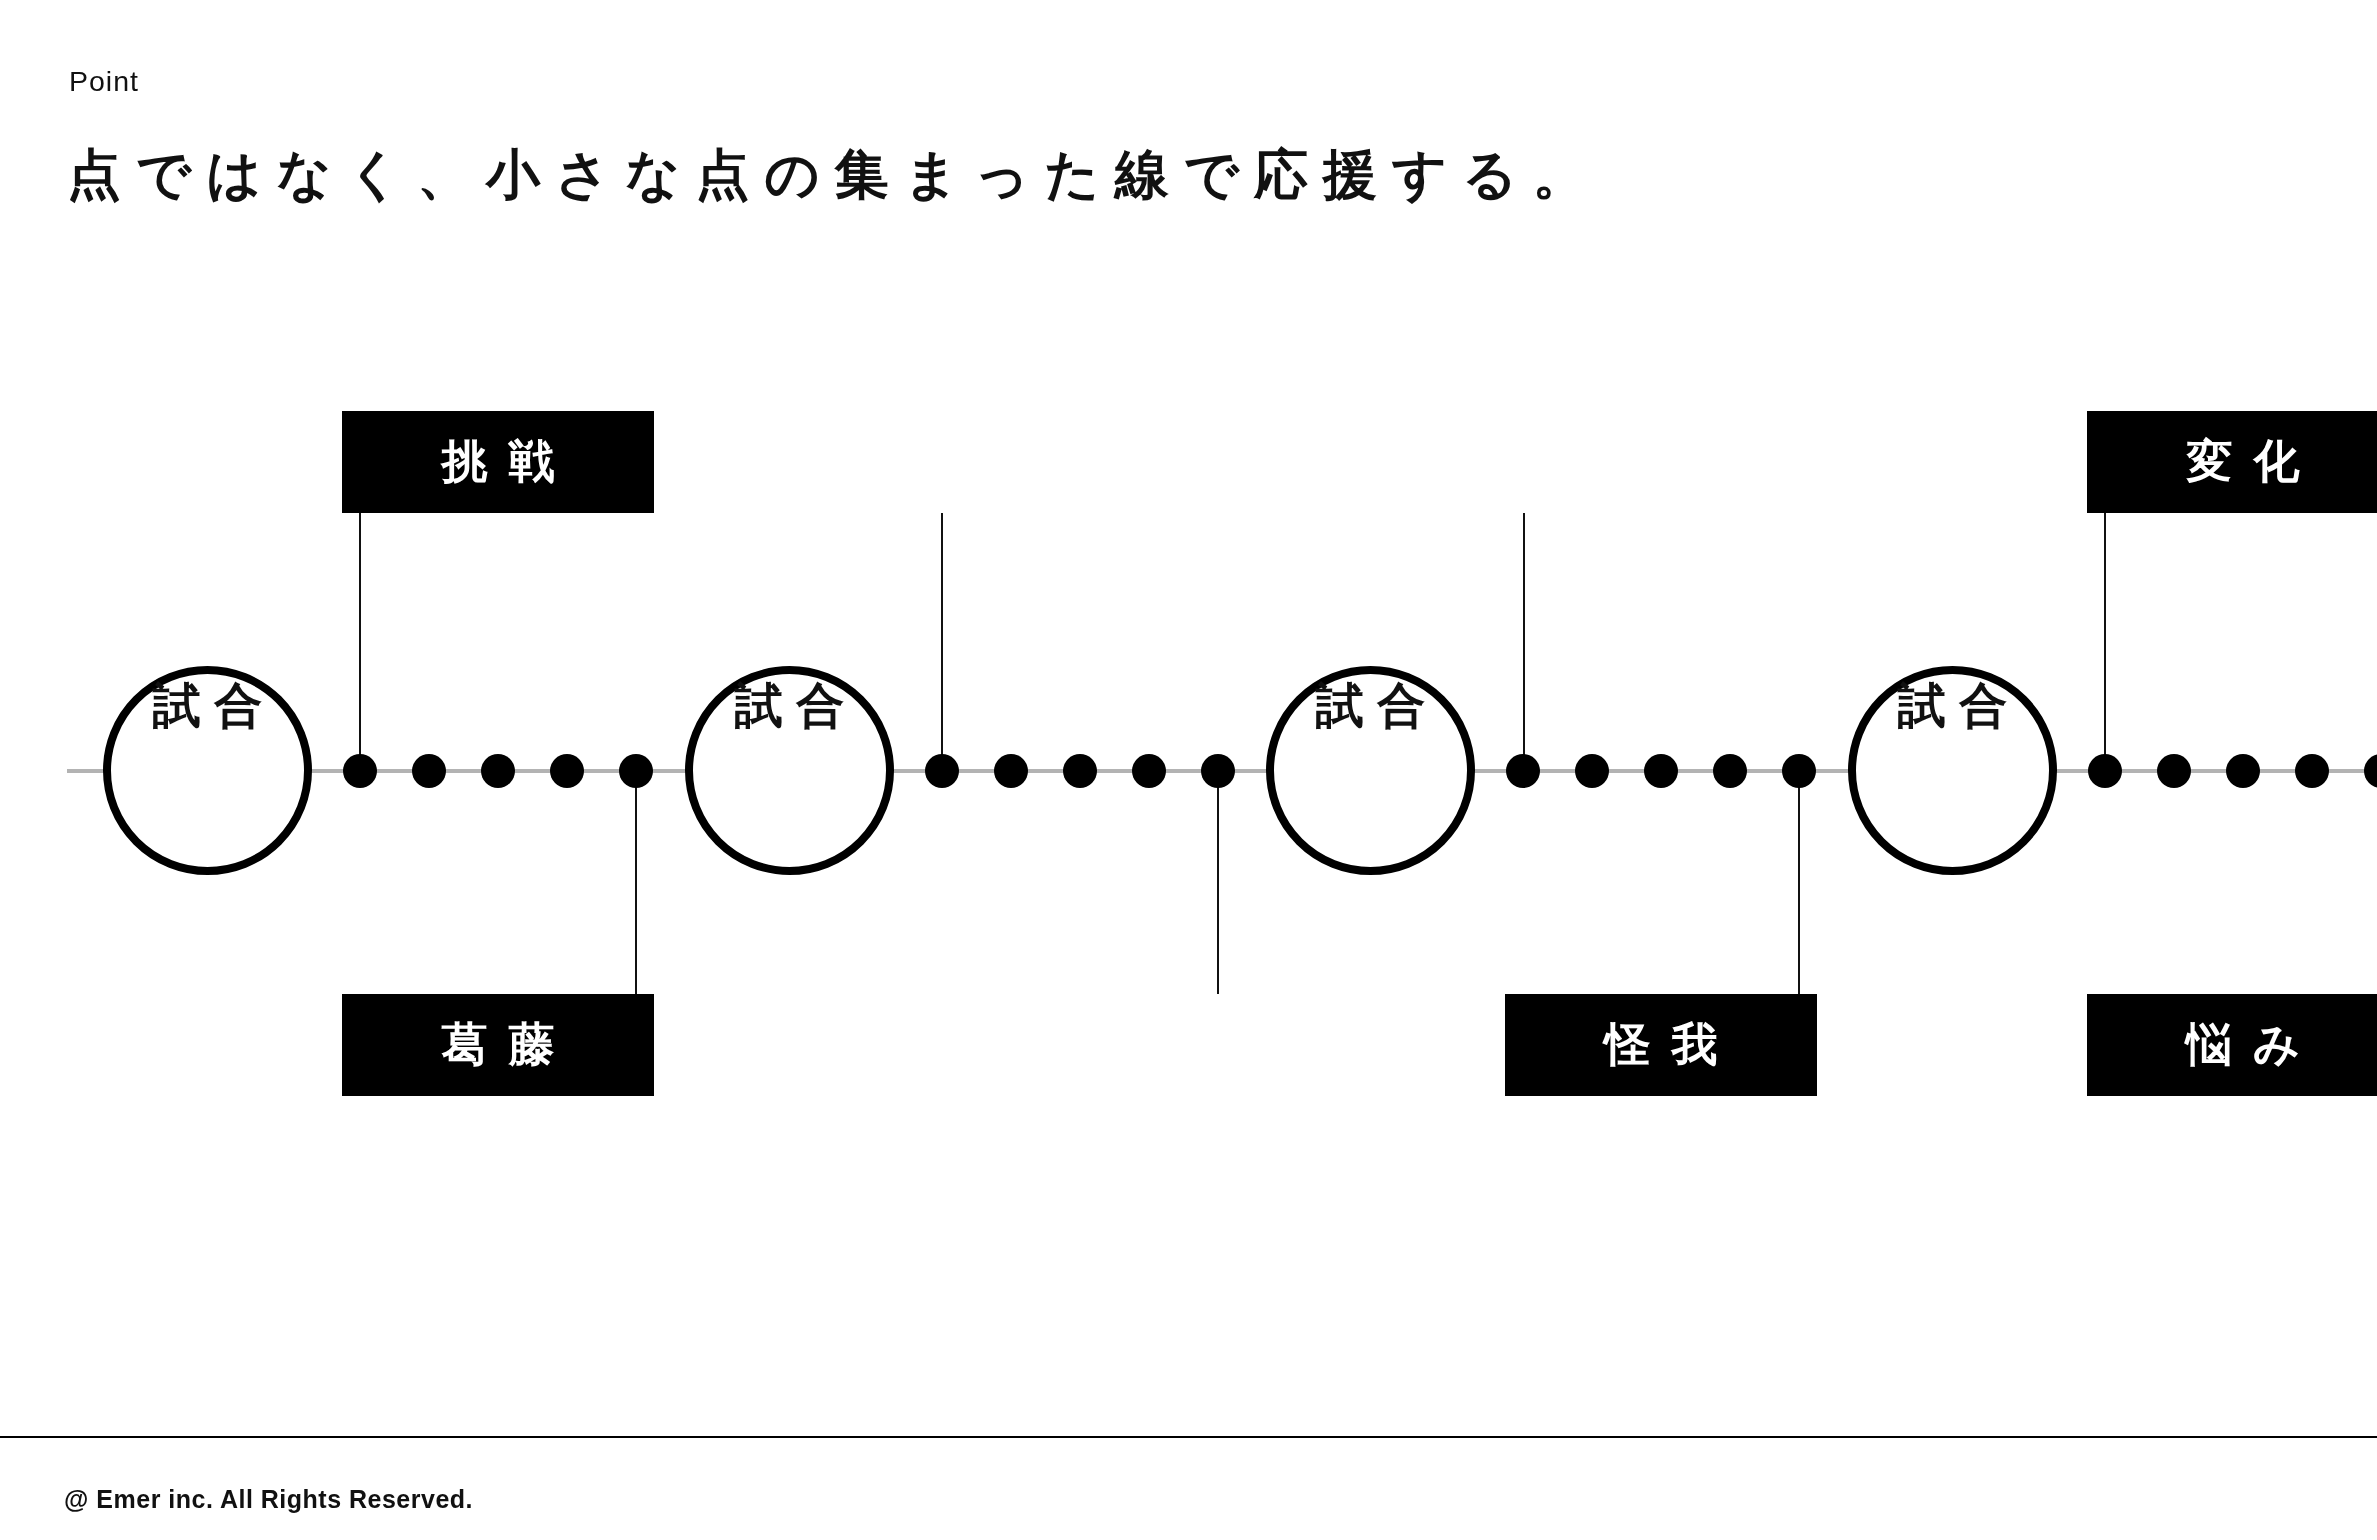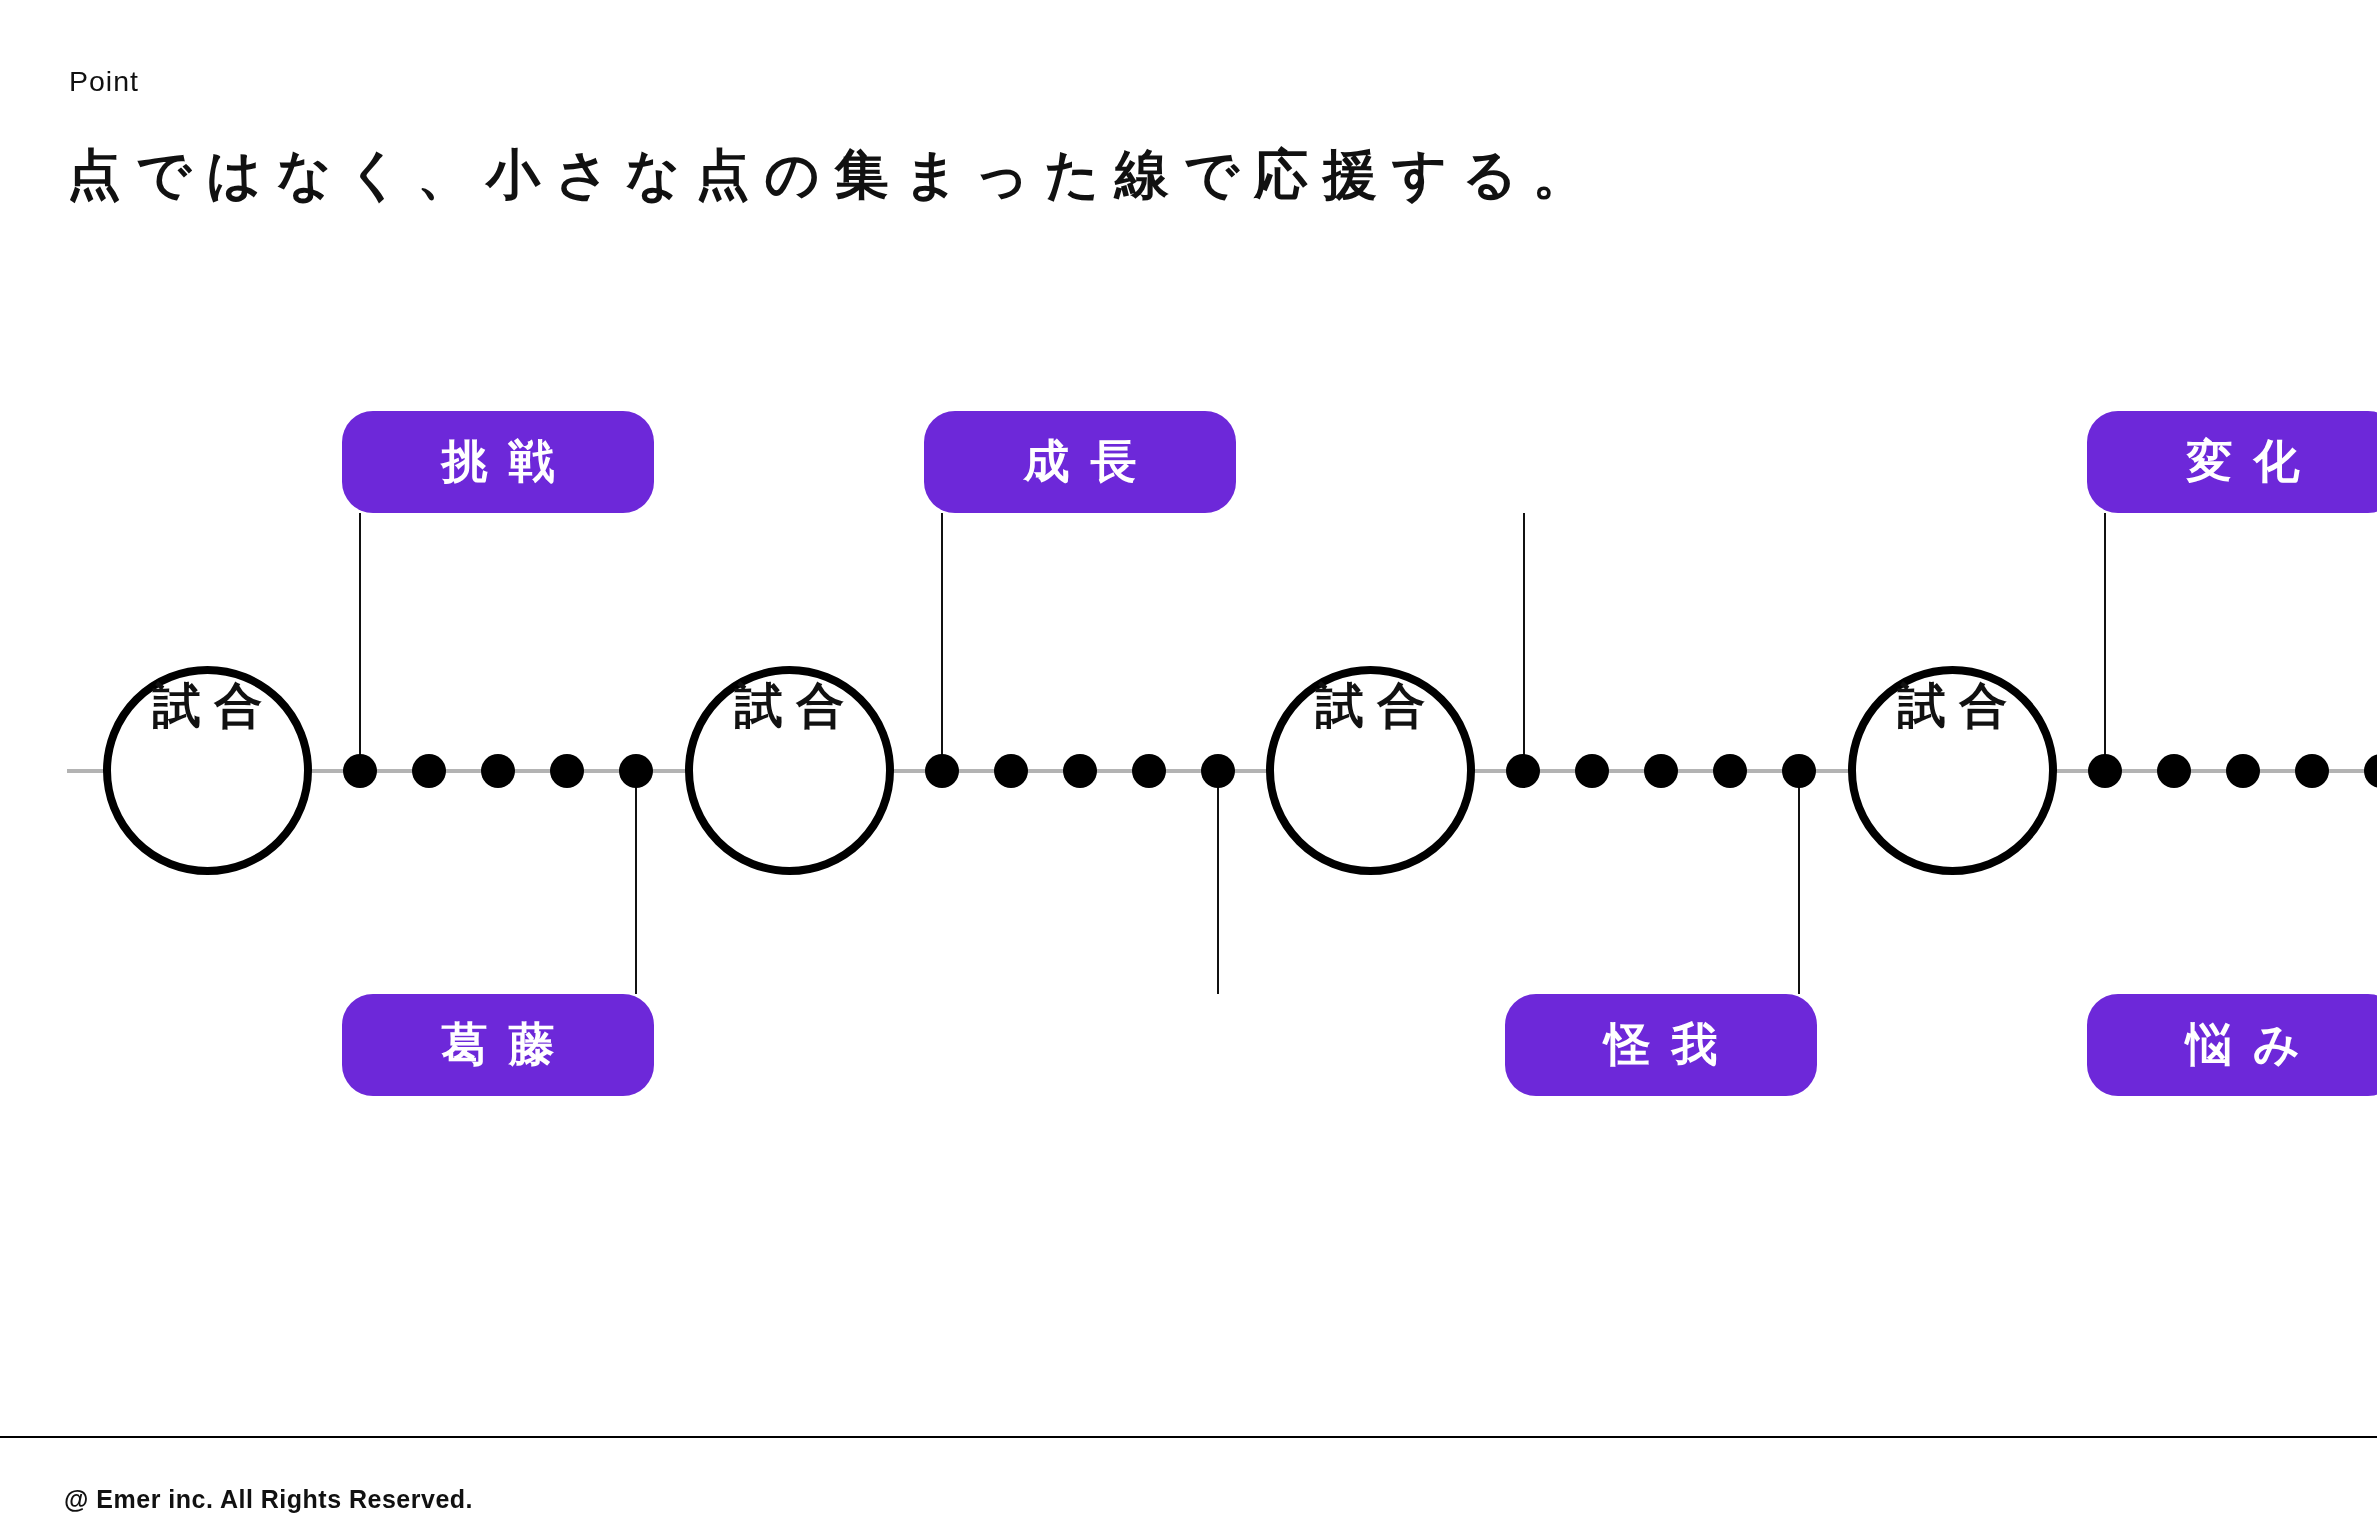--- a/index.html
+++ b/index.html
@@ -80,26 +80,25 @@
     color: #111111;
     letter-spacing: 13.3px;
     padding-left: 13.3px;
     white-space: nowrap;
   }
   
   .pbox {
     position: absolute;
     width: 312px;
     height: 102px;
-    background: #6d28d9;
+    background: #000000;
     display: flex;
     align-items: center;
     justify-content: center;
     z-index: 2;
-    border-radius: 31px;
   }
   .pbox.top    { top: 411px; }
   .pbox.bottom { top: 994px; }
   .pbox-label {
     font-size: 46px;
     font-weight: 700;
     color: #ffffff;
     letter-spacing: 21px;
     padding-left: 21px;
     white-space: nowrap;
@@ -171,23 +170,20 @@
 
   <div class="dot" style="left:2088px"></div>
   <div class="dot" style="left:2157px"></div>
   <div class="dot" style="left:2226px"></div>
   <div class="dot" style="left:2295px"></div>
   <div class="dot" style="left:2364px"></div>
 
   <div class="pbox top" style="left:342px">
     <span class="pbox-label">挑戦</span>
   </div>
-  <div class="pbox top" style="left:924px">
-    <span class="pbox-label">成長</span>
-  </div>
   <div class="pbox top" style="left:2087px">
     <span class="pbox-label">変化</span>
   </div>
 
   <div class="pbox bottom" style="left:342px">
     <span class="pbox-label">葛藤</span>
   </div>
   <div class="pbox bottom" style="left:1505px">
     <span class="pbox-label">怪我</span>
   </div>

